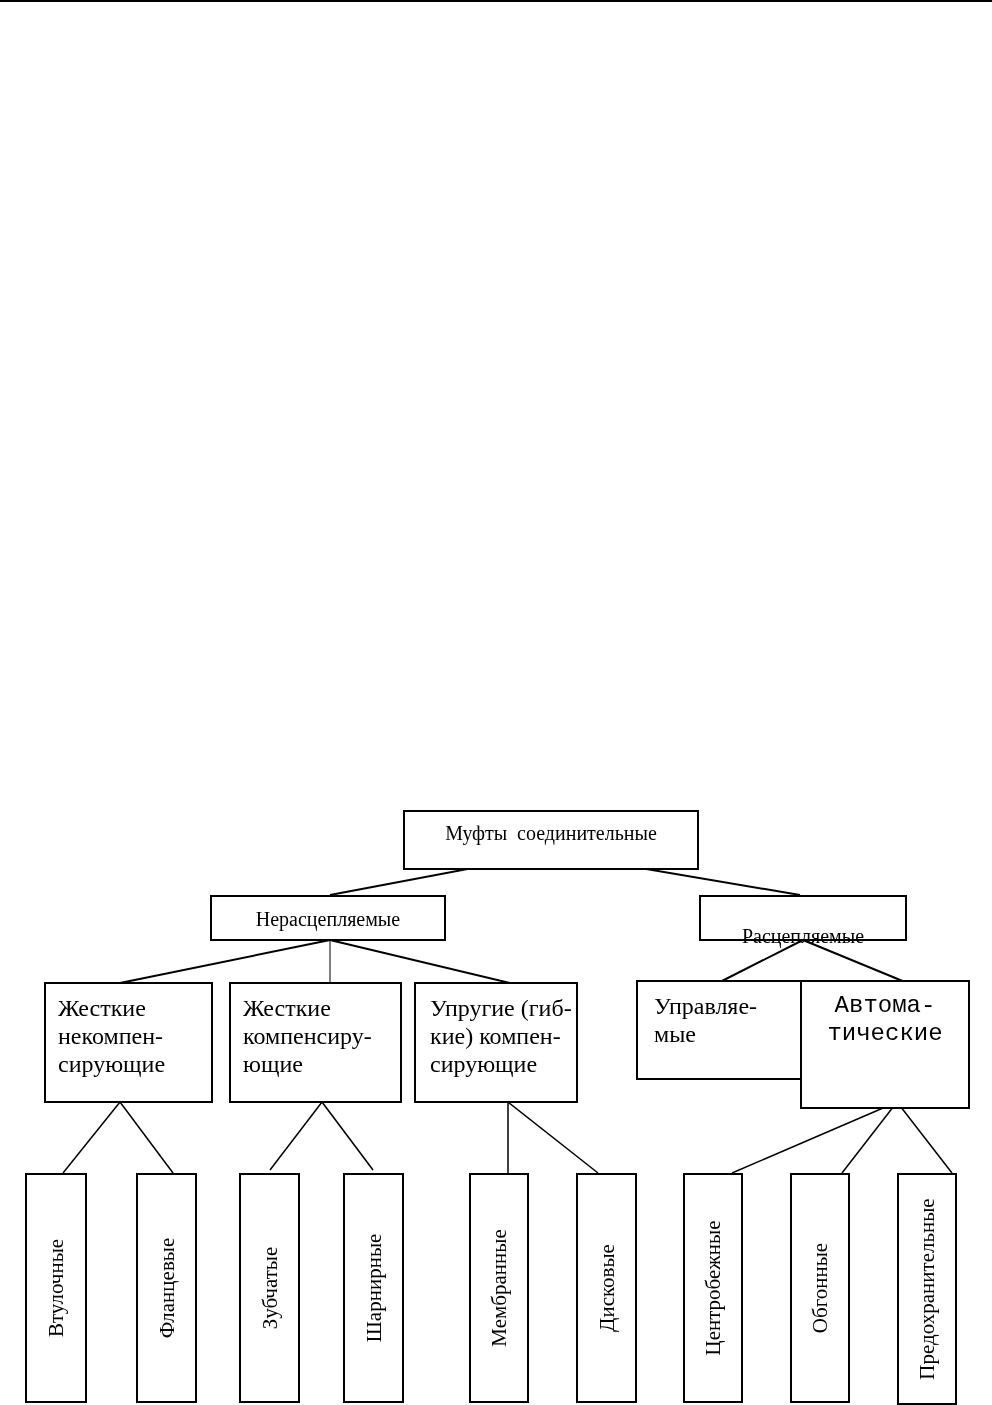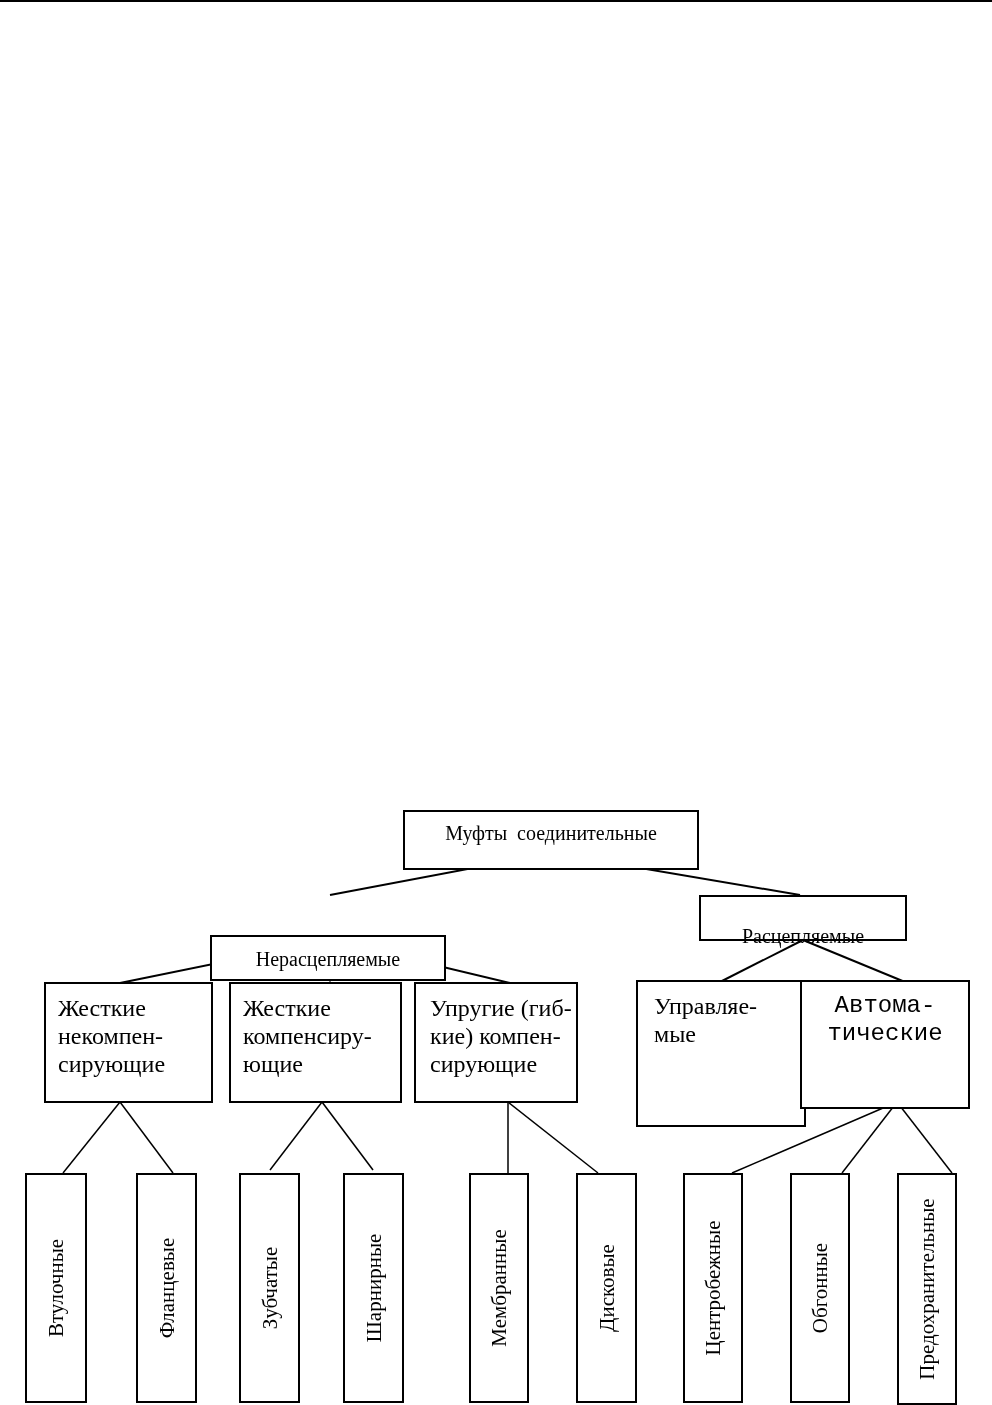--- a/index.html
+++ b/index.html
@@ -36,21 +36,21 @@
     <line x1="897" y1="1102" x2="732" y2="1173" stroke-width="1.5"></line>
     <line x1="897" y1="1102" x2="842" y2="1173" stroke-width="1.5"></line>
     <line x1="897" y1="1102" x2="952" y2="1173" stroke-width="1.5"></line>
   </g>
 </svg>
 
 <div class="box" style="left:403px; top:810px; width:296px; height:60px;">
   <div class="htext" style="top:10px; white-space:pre;">Муфты  соединительные</div>
 </div>
 
-<div class="box" style="left:210px; top:895px; width:236px; height:46px;margin-top:40px;">
+<div class="box" style="left:210px; top:895px; width:236px; height:46px;">
   <div class="htext" style="top:11px;">Нерасцепляемые</div>
 </div>
 <div class="box" style="left:699px; top:895px; width:208px; height:46px;">
   <div class="htext" style="top:28px;">Расцепляемые</div>
 </div>
 
 <div class="box" style="left:44px; top:982px; width:169px; height:121px;">
   <div class="ltext" style="left:12px; top:10px;">Жесткие
 некомпен-
 сирующие</div>
@@ -58,21 +58,21 @@
 <div class="box" style="left:229px; top:982px; width:173px; height:121px;">
   <div class="ltext" style="left:12px; top:10px;">Жесткие
 компенсиру-
 ющие</div>
 </div>
 <div class="box" style="left:414px; top:982px; width:164px; height:121px;">
   <div class="ltext" style="left:14px; top:10px;">Упругие (гиб-
 кие) компен-
 сирующие</div>
 </div>
-<div class="box" style="left:636px; top:980px; width:170px; height:147px;">
+<div class="box" style="left:636px; top:980px; width:170px; height:100px;">
   <div class="ltext" style="left:16px; top:10px;">Управляе-
 мые</div>
 </div>
 <div class="box" style="left:800px; top:980px; width:170px; height:129px;font-family:Liberation Mono, monospace;">
   <div class="ltext" style="left:0; right:0; top:10px; text-align:center;">Автома-
 тические</div>
 </div>
 
 <div class="box" style="left:25px; top:1173px; width:62px; height:230px;">
   <div class="vtext">Втулочные</div>

